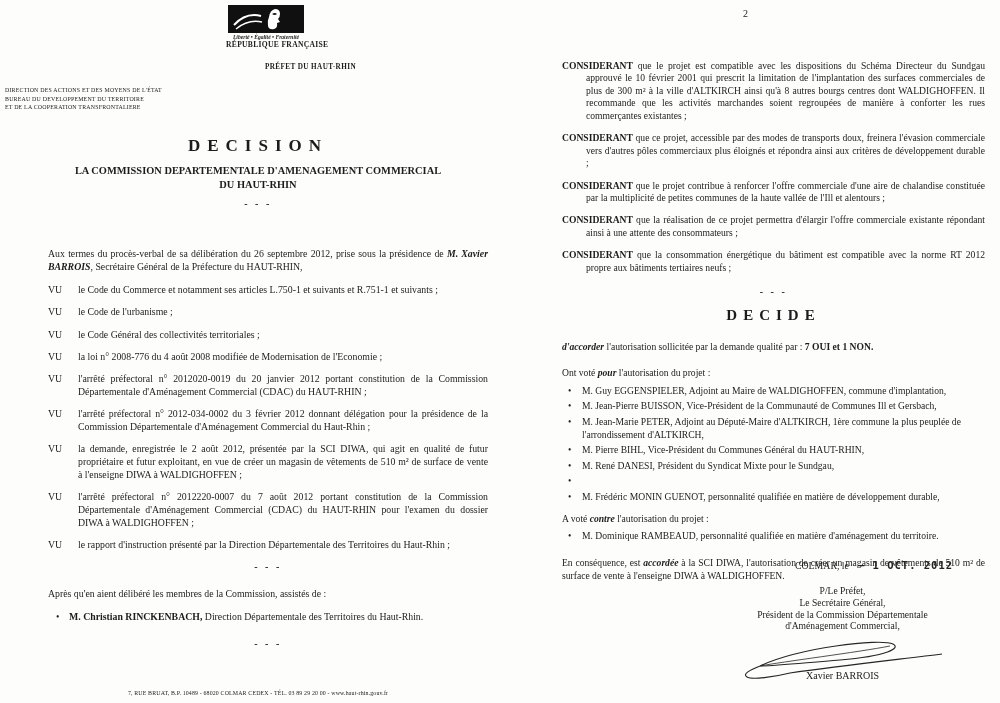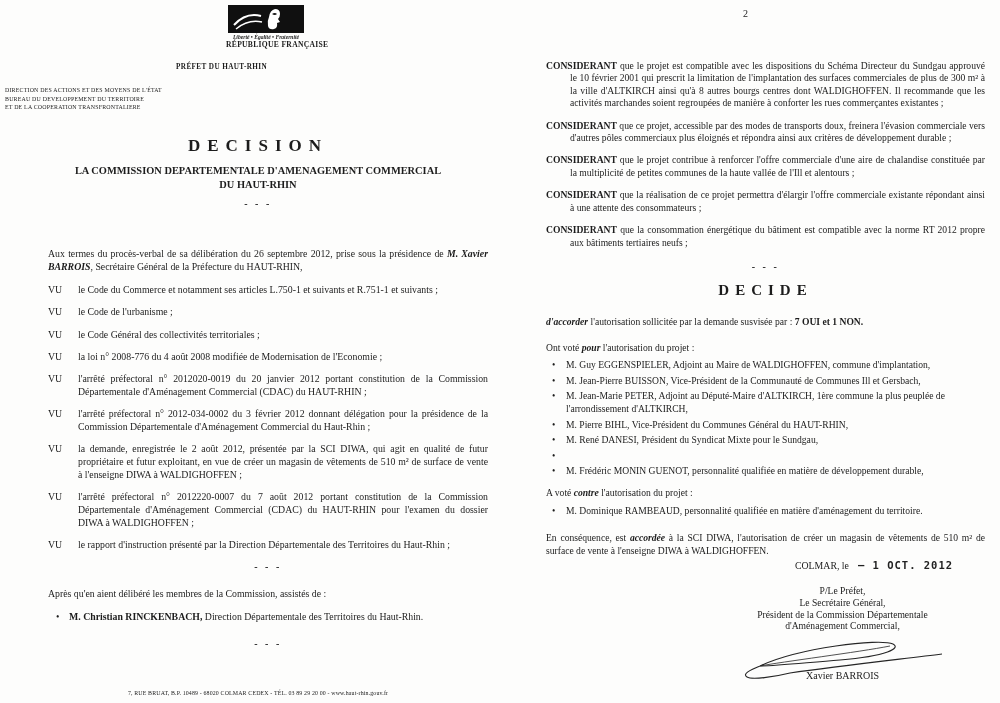--- a/index.html
+++ b/index.html
@@ -7,21 +7,21 @@
           font-family:"Liberation Serif","DejaVu Serif",serif;color:#1c1c1c;}
   .page{position:absolute;top:0;height:703px;width:500px;}
   .page-left{left:0;padding-left:28px;}
   .page-right{left:500px;}
 
   
   .logo-block{position:absolute;top:5px;left:226px;width:80px;text-align:center;}
   .logo-box{width:76px;height:28px;display:block;margin:0 auto;}
   .logo-motto{font-size:5.6px;font-weight:bold;font-style:italic;margin-top:1px;white-space:nowrap;}
   .logo-republic{font-size:7.6px;font-weight:bold;letter-spacing:.3px;white-space:nowrap;}
-  .prefet{position:absolute;top:63px;left:176px;width:180px;text-align:left;
+  .prefet{position:absolute;top:63px;left:176px;width:180px;text-align:right;
           font-size:7.2px;font-weight:bold;letter-spacing:.4px;}
   .direction{position:absolute;top:86px;left:5px;font-size:5.9px;line-height:8.6px;letter-spacing:.2px;}
 
   .doc-title{position:absolute;top:136px;left:8px;width:500px;text-align:center;
              font-size:17px;font-weight:bold;letter-spacing:7px;}
   .doc-subtitle{position:absolute;top:164px;left:12px;width:492px;text-align:center;
                 font-size:10.4px;font-weight:bold;line-height:13.5px;}
   .sep{font-weight:bold;letter-spacing:2.5px;text-align:center;font-size:10px;}
   .sep-abs1{position:absolute;top:198px;left:8px;width:500px;}
 
@@ -38,21 +38,21 @@
   .bullet-row{display:flex;padding-left:8px;line-height:13px;}
   .bullet-glyph{width:13px;flex:none;}
   .sep-flow2{margin-top:15px;}
   .bold{font-weight:bold;}
 
   .footer{position:absolute;top:690px;left:0;width:516px;text-align:center;
           font-size:5.9px;letter-spacing:.15px;}
 
   
   .page-number{position:absolute;top:8px;left:243px;font-size:10px;}
-  .right-flow{position:absolute;top:50px;left:46px;right:15px;font-size:9.6px;line-height:12.6px;}
+  .right-flow{position:absolute;top:50px;left:62px;right:15px;font-size:9.6px;line-height:12.6px;}
   .considerant{text-align:justify;padding-left:24px;text-indent:-24px;margin-bottom:9px;}
   .c-label{font-weight:bold;}
   .sep-r{margin:12px 0 10px;}
   .decide-title{text-align:center;font-size:15px;font-weight:bold;letter-spacing:6px;margin:0 0 20px;}
   .decision-line{margin-bottom:13px;}
   .emph{font-weight:bold;font-style:italic;}
   .vote-lead{margin-bottom:4px;}
   .voter-row{display:flex;padding-left:6px;margin-bottom:2.5px;line-height:13px;}
   .voter-row .bullet-glyph{width:14px;}
   .vote-against{margin-top:10px;}
@@ -165,21 +165,21 @@
       <p class="considerant"><b class="c-label">CONSIDERANT</b><span> que le projet est compatible avec les dispositions du Schéma Directeur du Sundgau approuvé le 10 février 2001 qui prescrit la limitation de l'implantation des surfaces commerciales de plus de 300 m² à la ville d'ALTKIRCH ainsi qu'à 8 autres bourgs centres dont WALDIGHOFFEN. Il recommande que les activités marchandes soient regroupées de manière à conforter les rues commerçantes existantes ;</span></p>
       <p class="considerant"><b class="c-label">CONSIDERANT</b><span> que ce projet, accessible par des modes de transports doux, freinera l'évasion commerciale vers d'autres pôles commerciaux plus éloignés et répondra ainsi aux critères de développement durable ;</span></p>
       <p class="considerant"><b class="c-label">CONSIDERANT</b><span> que le projet contribue à renforcer l'offre commerciale d'une aire de chalandise constituée par la multiplicité de petites communes de la haute vallée de l'Ill et alentours ;</span></p>
       <p class="considerant"><b class="c-label">CONSIDERANT</b><span> que la réalisation de ce projet permettra d'élargir l'offre commerciale existante répondant ainsi à une attente des consommateurs ;</span></p>
       <p class="considerant"><b class="c-label">CONSIDERANT</b><span> que la consommation énergétique du bâtiment est compatible avec la norme RT 2012 propre aux bâtiments tertiaires neufs ;</span></p>
 
       <div class="sep sep-r">- - -</div>
 
       <div class="decide-title">DECIDE</div>
 
-      <div class="decision-line"><span class="emph">d'accorder</span><span> l'autorisation sollicitée par la demande susvisée par : </span><span class="bold">7 OUI et 1 NON.</span></div>
+      <div class="decision-line"><span class="emph">d'accorder</span><span> l'autorisation sollicitée par la demande qualité par : </span><span class="bold">7 OUI et 1 NON.</span></div>
 
       <div class="vote-lead"><span>Ont voté </span><span class="emph">pour</span><span> l'autorisation du projet :</span></div>
 
       <div class="voter-row">
           <span class="bullet-glyph">•</span>
           <span>M. Guy EGGENSPIELER, Adjoint au Maire de WALDIGHOFFEN, commune d'implantation,</span>
         </div>
       <div class="voter-row">
           <span class="bullet-glyph">•</span>
           <span>M. Jean-Pierre BUISSON, Vice-Président de la Communauté de Communes Ill et Gersbach,</span>

